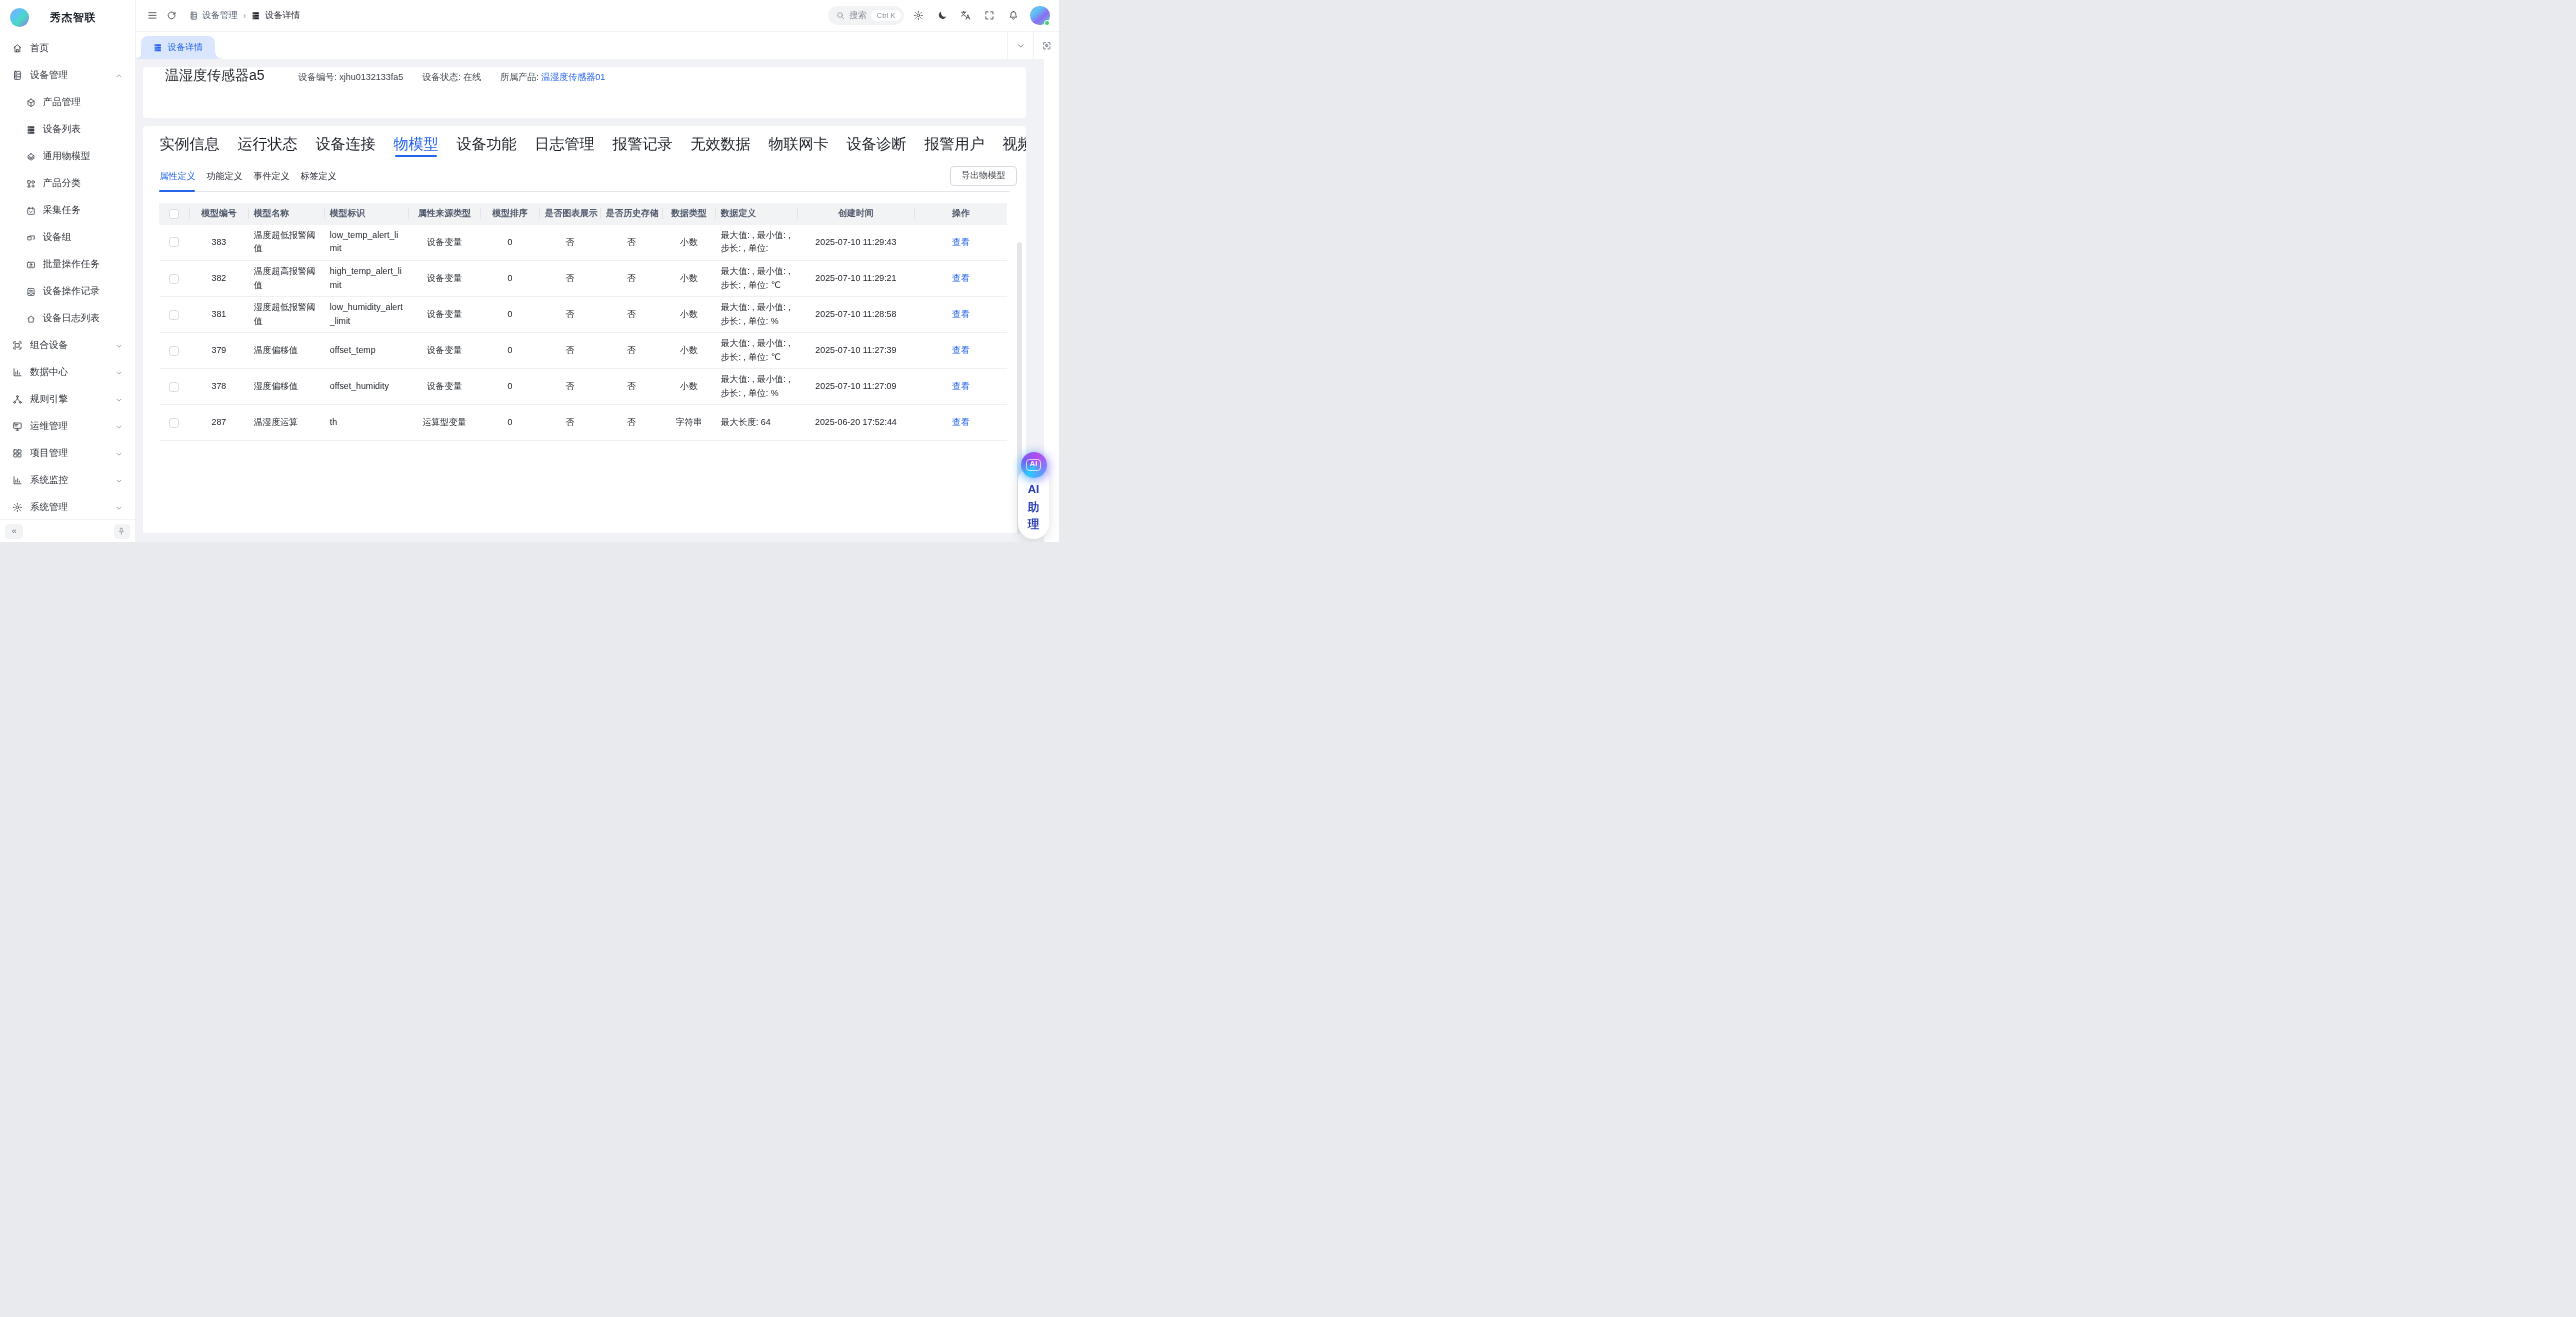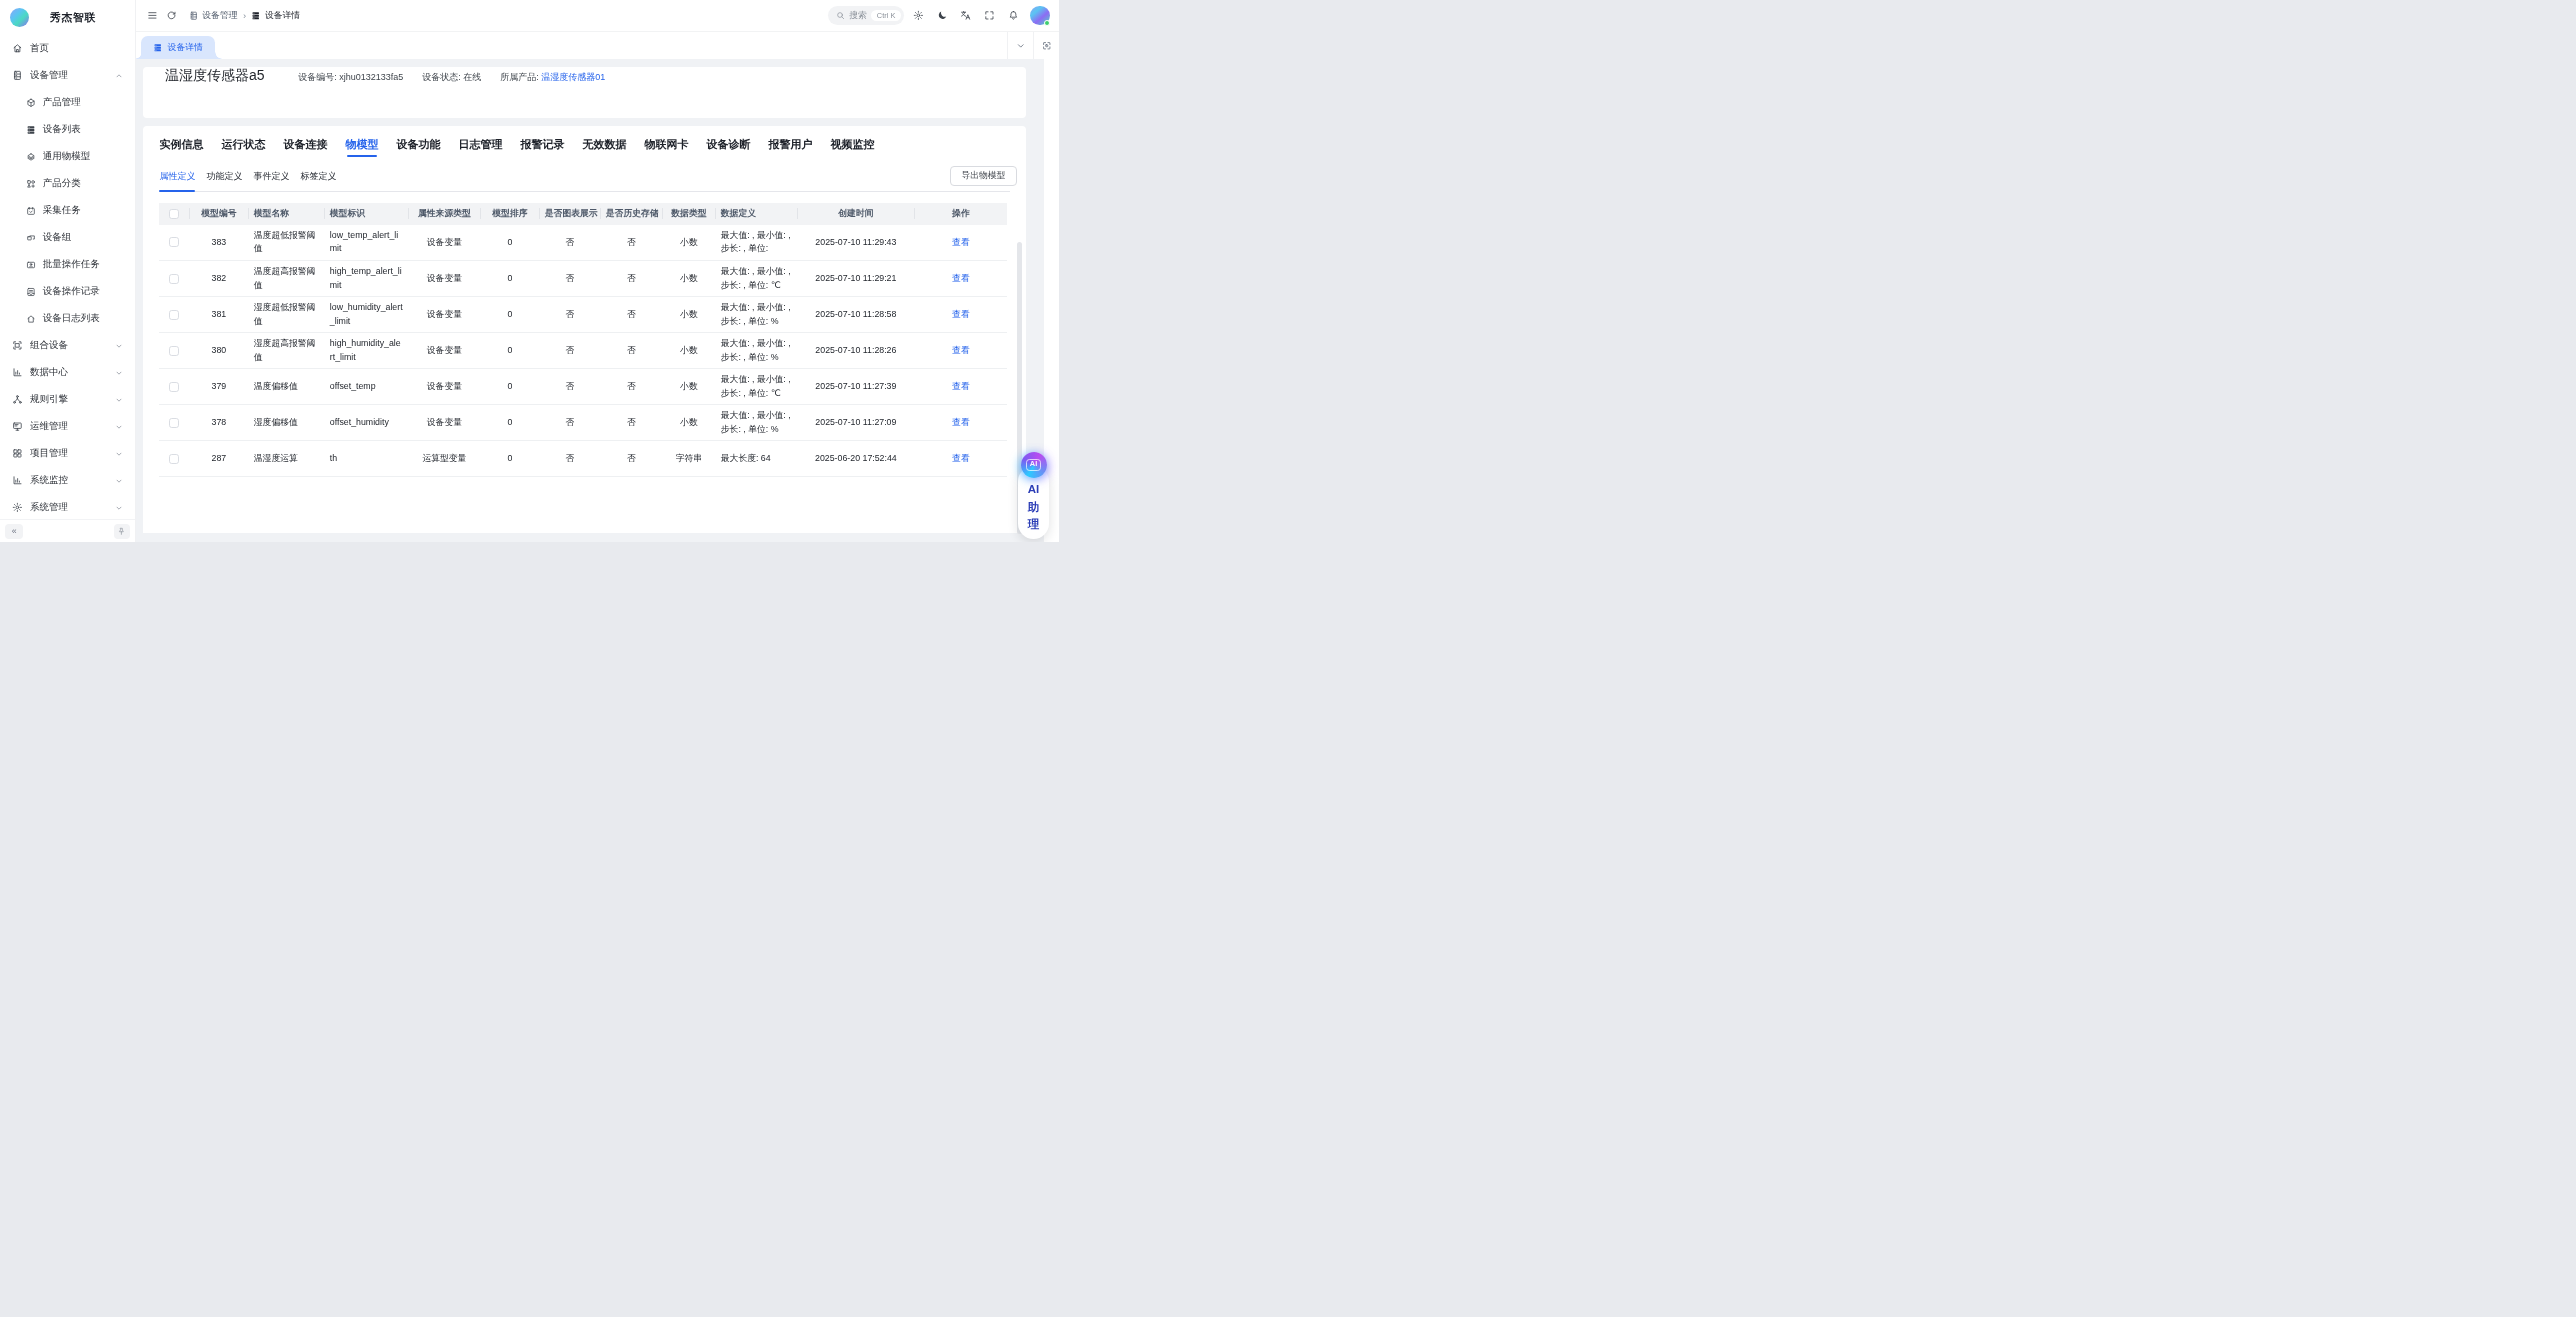--- a/index.html
+++ b/index.html
@@ -57,21 +57,21 @@
   .page-scroll{position:absolute;top:59px;right:0;bottom:0;width:15px;background:#fff;z-index:2;}
 
   .device-card{height:51px;background:#fff;border-radius:4px;padding:0 21.6px;display:flex;align-items:baseline;gap:16px;}
   .device-title{font-size:14px;font-weight:500;color:#1f2329;}
   .device-meta{display:flex;gap:19px;margin-left:17.6px;font-size:9px;color:#3f454c;}
   .meta-item{white-space:nowrap;}
   .meta-link{color:#2563eb;cursor:pointer;}
 
   .panel-card{position:relative;margin-top:8px;background:#fff;border-radius:4px 4px 0 0;height:407px;padding:12px 16px 0;overflow:hidden;}
   .dtabs{display:flex;gap:18px;}
-  .dtab{position:relative;font-size:11px;color:#1d2129;line-height:12px;padding-bottom:15px;cursor:pointer;white-space:nowrap;font-weight:bold;}
+  .dtab{position:relative;font-size:15px;color:#1d2129;line-height:12px;padding-bottom:15px;cursor:pointer;white-space:nowrap;}
   .dtab.active{color:#2563eb;}
   .dtab.active::after{content:"";position:absolute;left:1.4px;right:1.4px;bottom:8px;height:2px;border-radius:1.4px;background:#2563eb;}
   .subtabs{position:relative;display:flex;gap:11px;margin-top:5.4px;border-bottom:0.7px solid #e5e6eb;}
   .subtab{position:relative;font-size:9px;color:#1d2129;line-height:12px;padding-bottom:8.8px;cursor:pointer;}
   .subtab.active{color:#2563eb;font-weight:500;}
   .subtab.active::after{content:"";position:absolute;left:0;right:0;bottom:-0.7px;height:2px;border-radius:1.4px;background:#2563eb;}
   .export-btn{position:absolute;right:-6.8px;top:-4px;height:20px;padding:0 10.8px;background:#fff;border:0.7px solid #d9dbe0;border-radius:4px;font-size:8.8px;color:#42474e;display:flex;align-items:center;cursor:pointer;font-family:inherit;}
 
   table.grid{width:848px;border-collapse:collapse;table-layout:fixed;margin-top:10.8px;}
   .grid th{height:21.6px;background:#f2f3f5;font-size:8.8px;font-weight:600;color:#4e5969;padding:0 5.4px;position:relative;white-space:nowrap;overflow:hidden;}
@@ -577,34 +577,20 @@
               <td class="ac">0</td>
               <td class="ac">否</td>
               <td class="ac">否</td>
               <td class="ac">小数</td>
               <td class="al">最大值: , 最小值: , 步长: , 单位: %</td>
               <td class="ac">2025-07-10 11:28:58</td>
               <td class="ac"><span class="view-link">查看</span></td>
             </tr>
             <tr>
               <td class="ac"><span class="cb"></span></td>
-              <td class="ac">380</td>
-              <td class="al">湿度超高报警阈值</td>
-              <td class="al cell-break">high_humidity_alert_limit</td>
-              <td class="ac">设备变量</td>
-              <td class="ac">0</td>
-              <td class="ac">否</td>
-              <td class="ac">否</td>
-              <td class="ac">小数</td>
-              <td class="al">最大值: , 最小值: , 步长: , 单位: %</td>
-              <td class="ac">2025-07-10 11:28:26</td>
-              <td class="ac"><span class="view-link">查看</span></td>
-            </tr>
-            <tr>
-              <td class="ac"><span class="cb"></span></td>
               <td class="ac">379</td>
               <td class="al">温度偏移值</td>
               <td class="al cell-break">offset_temp</td>
               <td class="ac">设备变量</td>
               <td class="ac">0</td>
               <td class="ac">否</td>
               <td class="ac">否</td>
               <td class="ac">小数</td>
               <td class="al">最大值: , 最小值: , 步长: , 单位: ℃</td>
               <td class="ac">2025-07-10 11:27:39</td>

